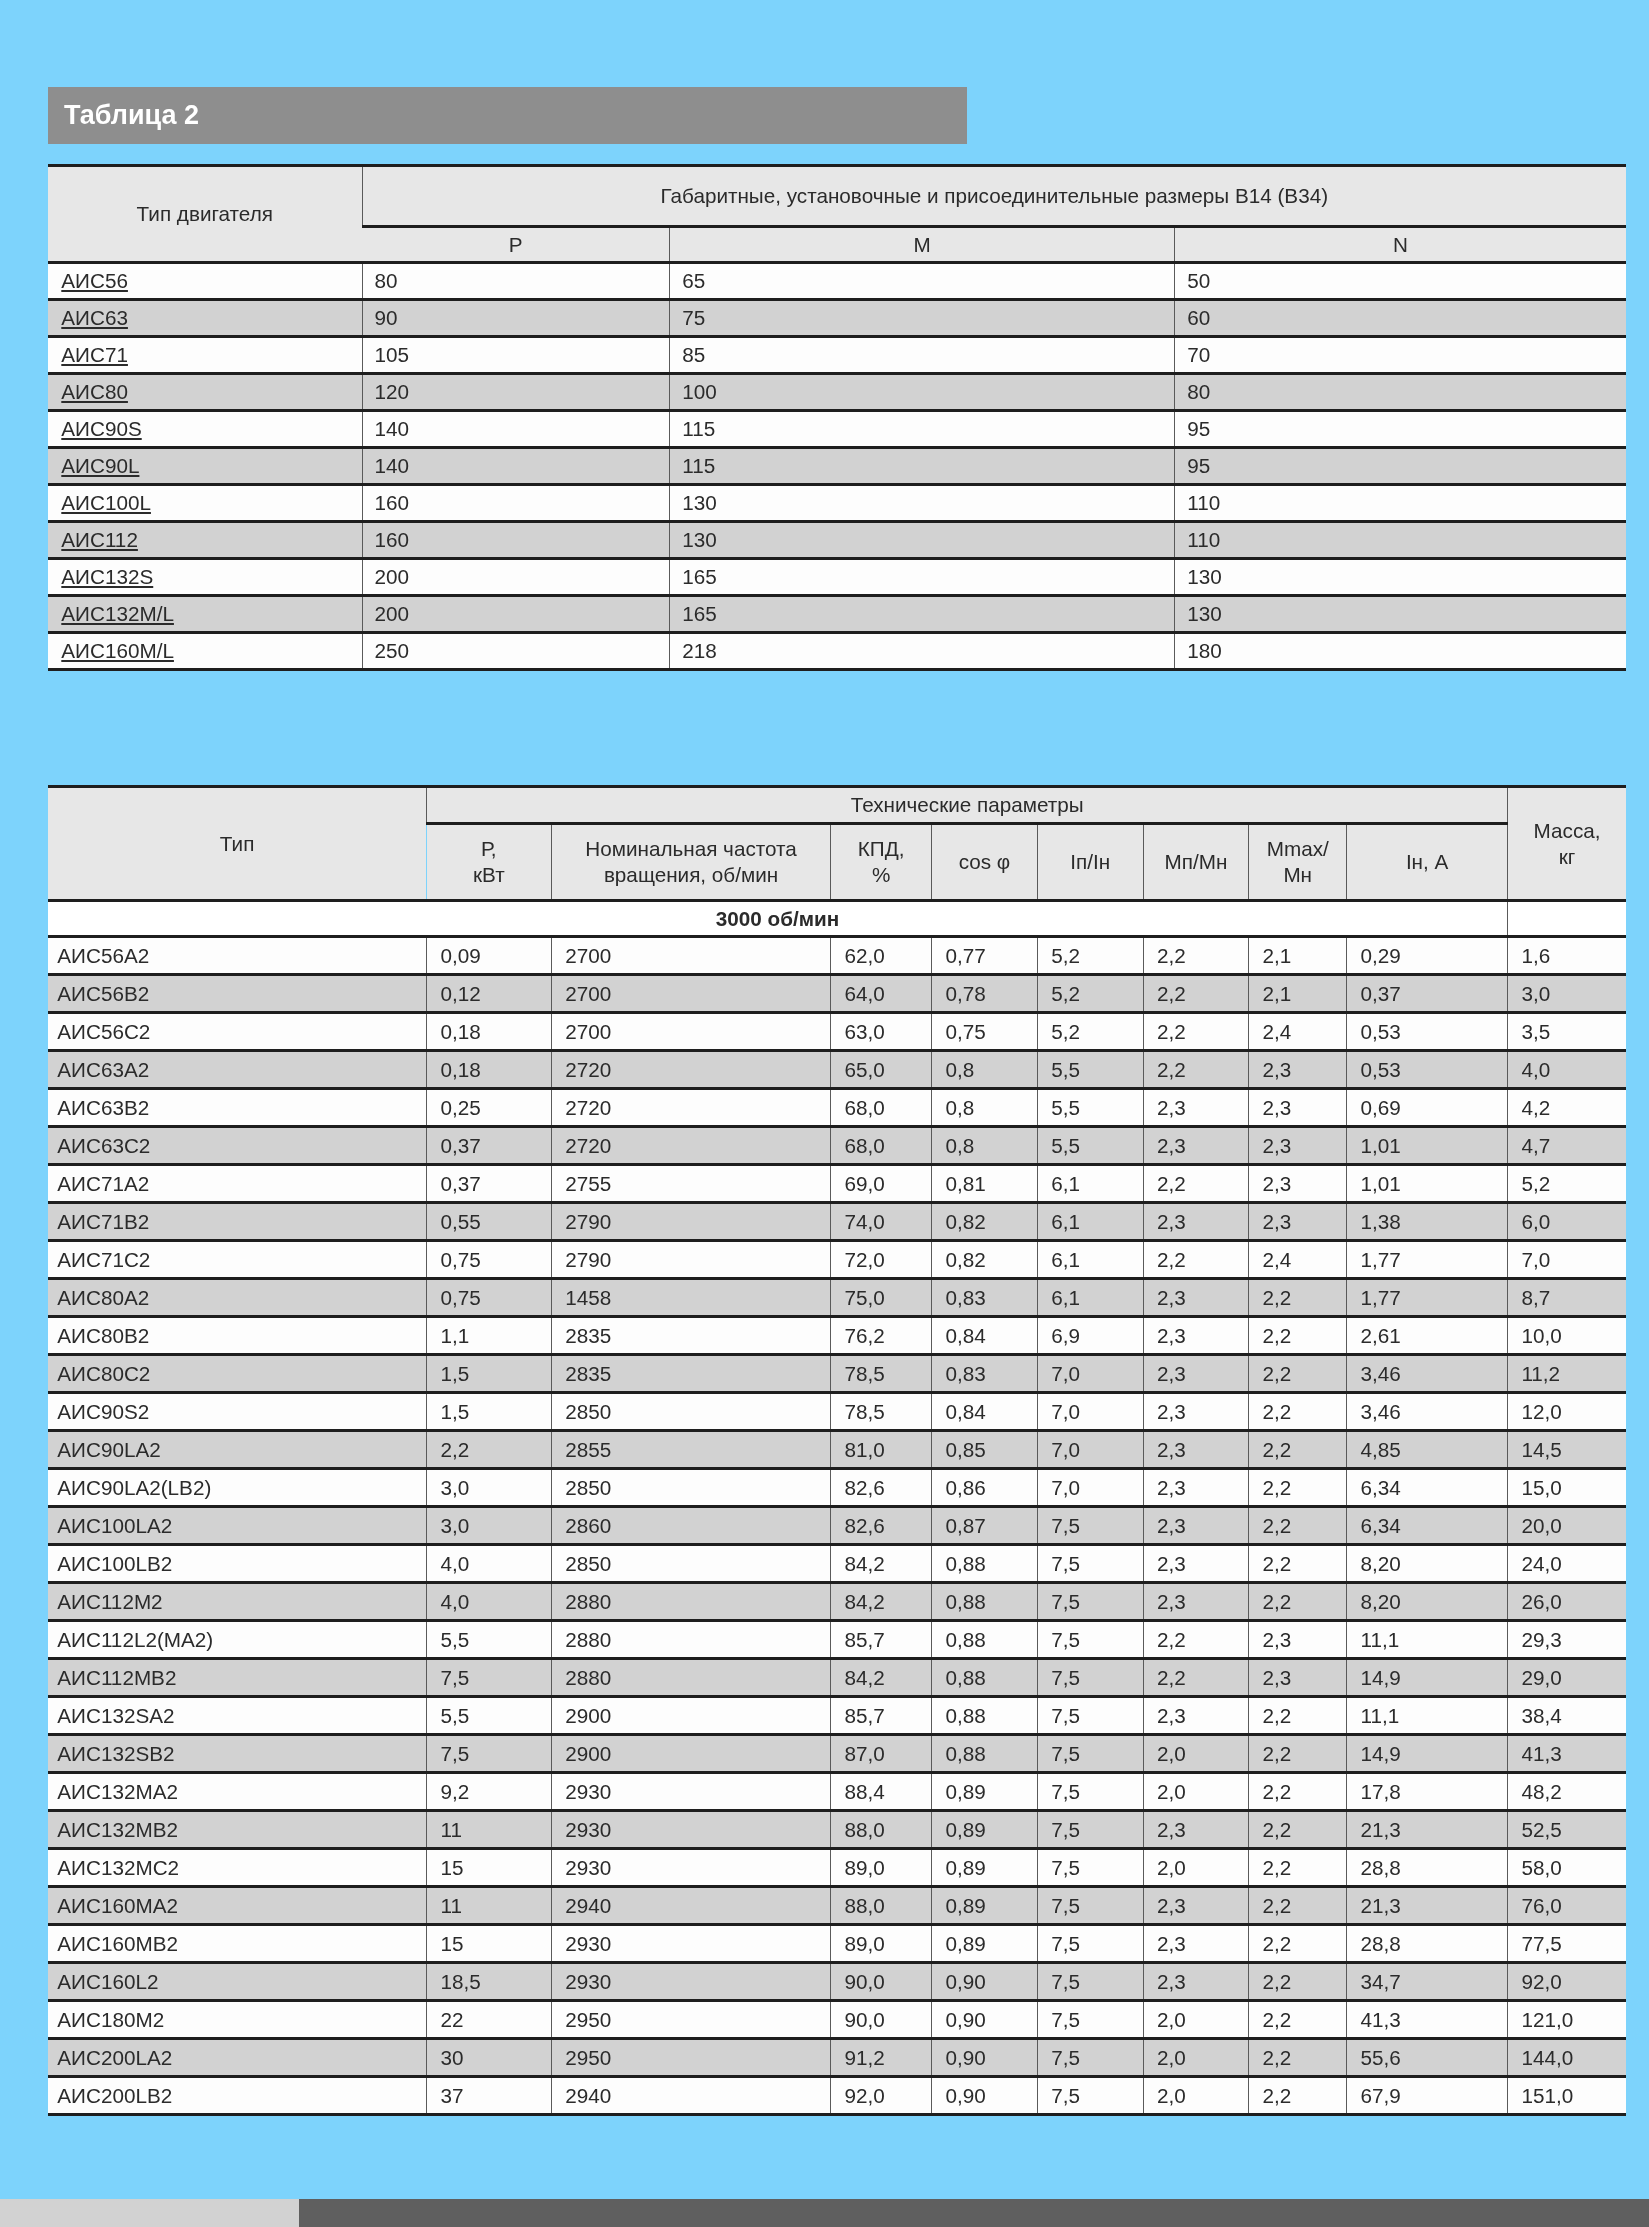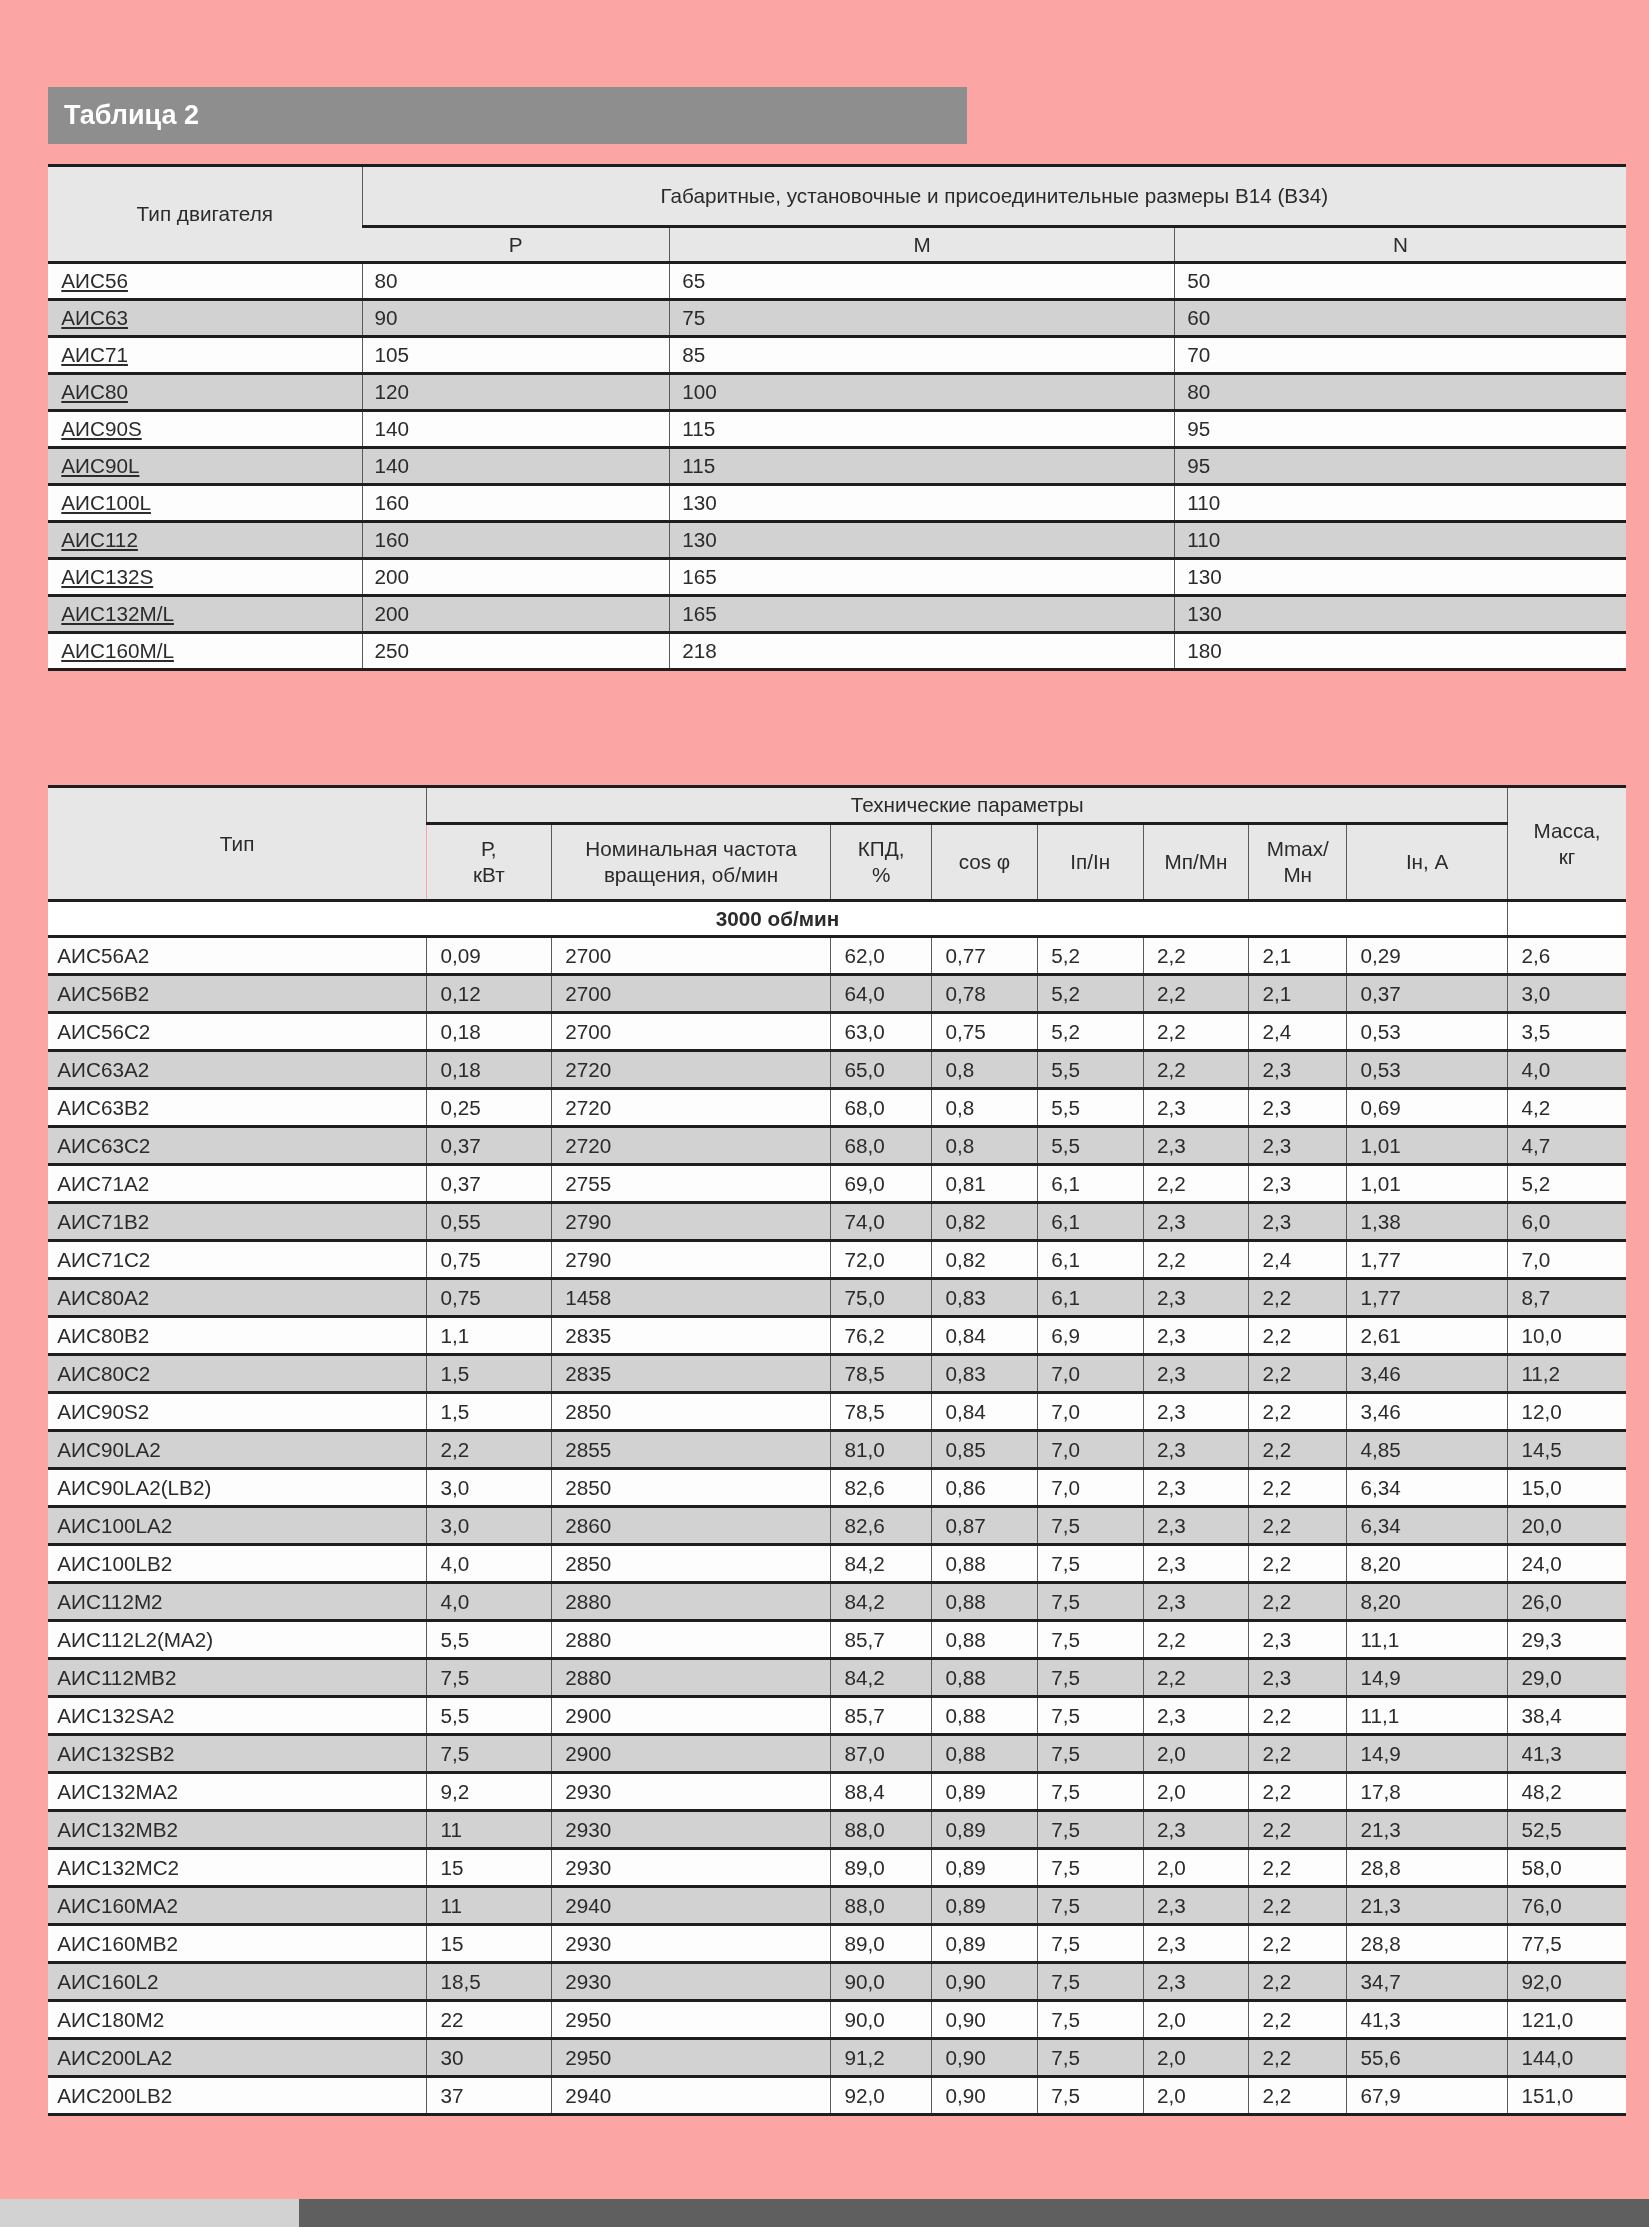--- a/index.html
+++ b/index.html
@@ -1,19 +1,19 @@
 <!DOCTYPE html>
 <html style="font-size:10.7px"><head>
 <meta charset="utf-8">
 <style>
   html,body { margin:0; padding:0; background:#ffffff; }
   .page {
     position:relative;
     width:1649px; height:2227px;
-    background:#fca5a5;
+    background:#7dd3fc;
     font-family:"Liberation Sans", sans-serif;
     color:#2b2b2b;
     overflow:hidden;
   }
   .banner {
     position:absolute; left:48px; width:919px; height:57px;
     background:#8e8e8e;
     color:#ffffff; font-weight:700; font-size:27px;
     display:flex; align-items:center; padding-left:16px; box-sizing:border-box;
   }
@@ -218,21 +218,21 @@
         <tr>
           <td>АИС56А2</td>
           <td>0,09</td>
           <td>2700</td>
           <td>62,0</td>
           <td>0,77</td>
           <td>5,2</td>
           <td>2,2</td>
           <td>2,1</td>
           <td>0,29</td>
-          <td>2,6</td>
+          <td>1,6</td>
         </tr>
         <tr>
           <td>АИС56В2</td>
           <td>0,12</td>
           <td>2700</td>
           <td>64,0</td>
           <td>0,78</td>
           <td>5,2</td>
           <td>2,2</td>
           <td>2,1</td>

